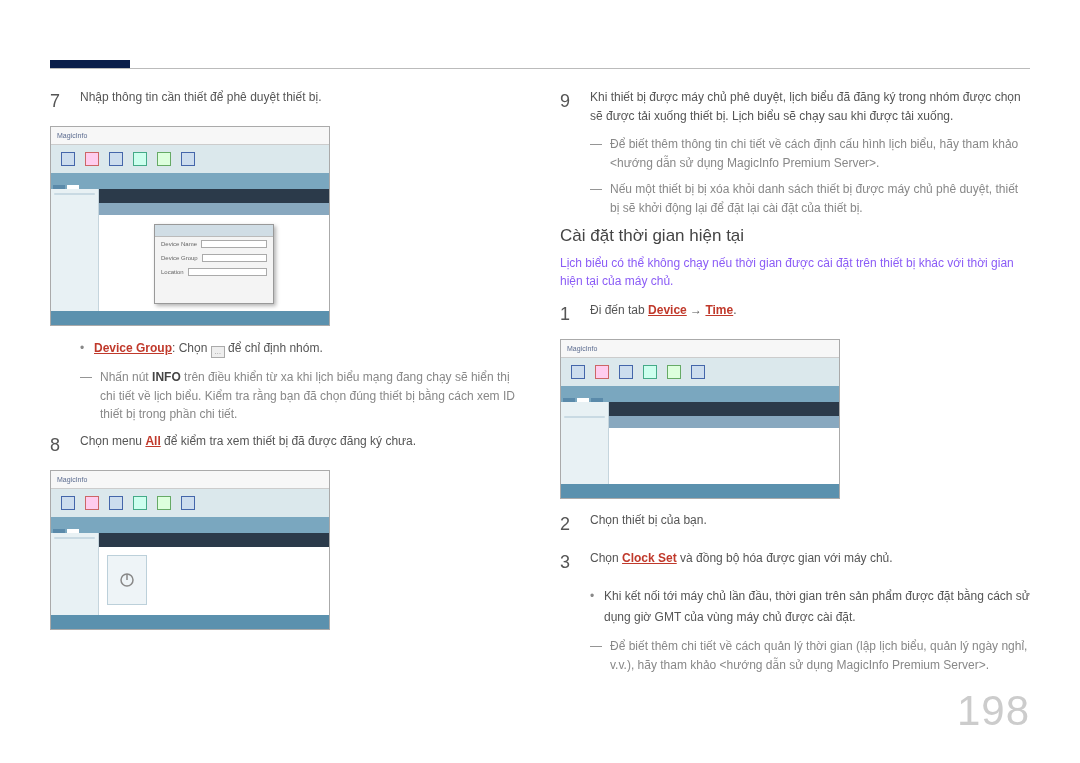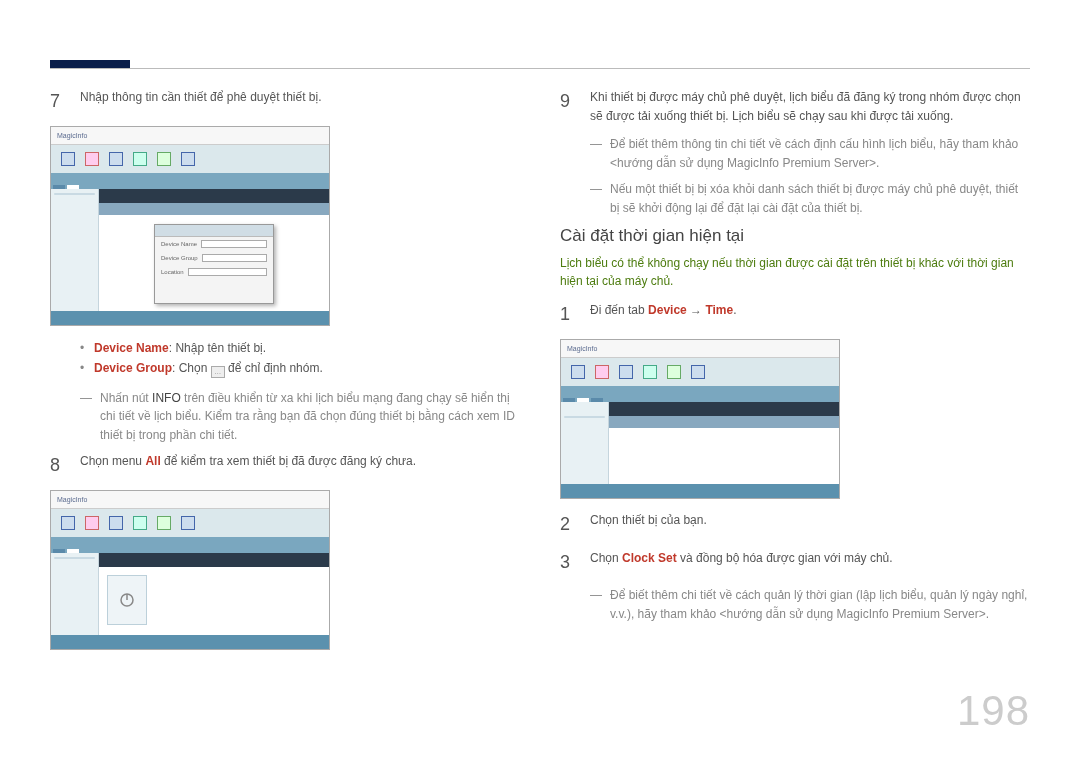--- a/index.html
+++ b/index.html
@@ -88,39 +88,39 @@
   .ss-dhead{height:12px;background:#d0dde5;border-bottom:1px solid #bbb;}
   .ss-drow{display:flex;gap:4px;padding:3px 6px;font-size:6px;align-items:center;}
   .ss-drow span{color:#666;}
   .ss-dinput{flex:1;height:8px;border:1px solid #aaa;background:#fff;}
   .ss-footer{position:absolute;bottom:0;left:0;right:0;height:14px;background:#5b91ae;}
   .ss-card{width:40px;height:50px;background:#eef4f7;border:1px solid #bcd0da;margin:8px;display:flex;align-items:center;justify-content:center;color:#888;}
   .ul { list-style: none; margin: 4px 0 10px 30px; }
   .ul li { position: relative; padding-left: 14px; line-height: 1.7; color:#555; }
   .ul li::before { content: "•"; position: absolute; left: 0; color: #888; }
   .ul-sm{margin-left:30px;}
-  .hl { color: #c0392b; font-weight: bold; }
-  .bold { font-weight: normal; color:#444; }
+  .hl { color: #c0392b; font-weight: bold; text-decoration: underline; }
+  .bold { font-weight: bold; color:#444; }
   .dash-note {
     display: flex;
     gap: 8px;
     margin: 4px 0 8px 30px;
     color: #888;
     line-height: 1.55;
   }
   .dash-note .dash { color:#888; flex-shrink:0; }
   .dash-note.indent2{margin-left:30px;}
   .inline-icon{display:inline-block;width:14px;height:12px;border:1px solid #aaa;background:#eee;vertical-align:-2px;font-size:7px;text-align:center;line-height:10px;color:#888;}
   h3.section {
     font-size: 17px;
     font-weight: 400;
     color: #444;
     margin: 4px 0 8px 0;
   }
-  .subtext{color:#4d7c0f;line-height:1.55;margin-bottom:10px;}
+  .subtext{color:#8b5cf6;line-height:1.55;margin-bottom:10px;}
   .page-num{
     position:absolute;
     bottom:28px;
     right:50px;
     font-size:42px;
     font-weight:200;
     color:#ccc;
     letter-spacing:1px;
   }
 </style>
@@ -180,23 +180,20 @@
                 <div class="ss-dinput"></div>
               </div>
           </div>
         </div>
       </div>
       <div class="ss-footer"></div>
     </div>
 
     <ul class="ul">
       <li>
-        <span class="hl">Device Name</span><span>: Nhập tên thiết bị.</span>
-      </li>
-      <li>
         <span class="hl">Device Group</span><span>: Chọn </span><span class="inline-icon">…</span><span> để chỉ định nhóm.</span>
       </li>
     </ul>
 
     <div class="dash-note">
       <span class="dash">―</span>
       <span>Nhấn nút <span class="bold">INFO</span> trên điều khiển từ xa khi lịch biểu mạng đang chạy sẽ hiển thị chi tiết về lịch biểu. Kiểm tra rằng bạn đã chọn đúng thiết bị bằng cách xem ID thiết bị trong phần chi tiết.</span>
     </div>
 
     <div class="step">
@@ -314,20 +311,21 @@
     </div>
 
     <div class="step">
       <div class="step-num">3</div>
       <div class="step-body">
         <span>Chọn </span><span class="hl">Clock Set</span><span> và đồng bộ hóa được gian với máy chủ.</span>
       </div>
     </div>
 
     <ul class="ul ul-sm">
+      <li>Khi kết nối tới máy chủ lần đầu, thời gian trên sản phẩm được đặt bằng cách sử dụng giờ GMT của vùng máy chủ được cài đặt.</li>
     </ul>
 
     <div class="dash-note indent2">
       <span class="dash">―</span>
       <span>Để biết thêm chi tiết về cách quản lý thời gian (lập lịch biểu, quản lý ngày nghỉ, v.v.), hãy tham khảo &lt;hướng dẫn sử dụng MagicInfo Premium Server&gt;.</span>
     </div>
 
   </div>
 </div>
 

